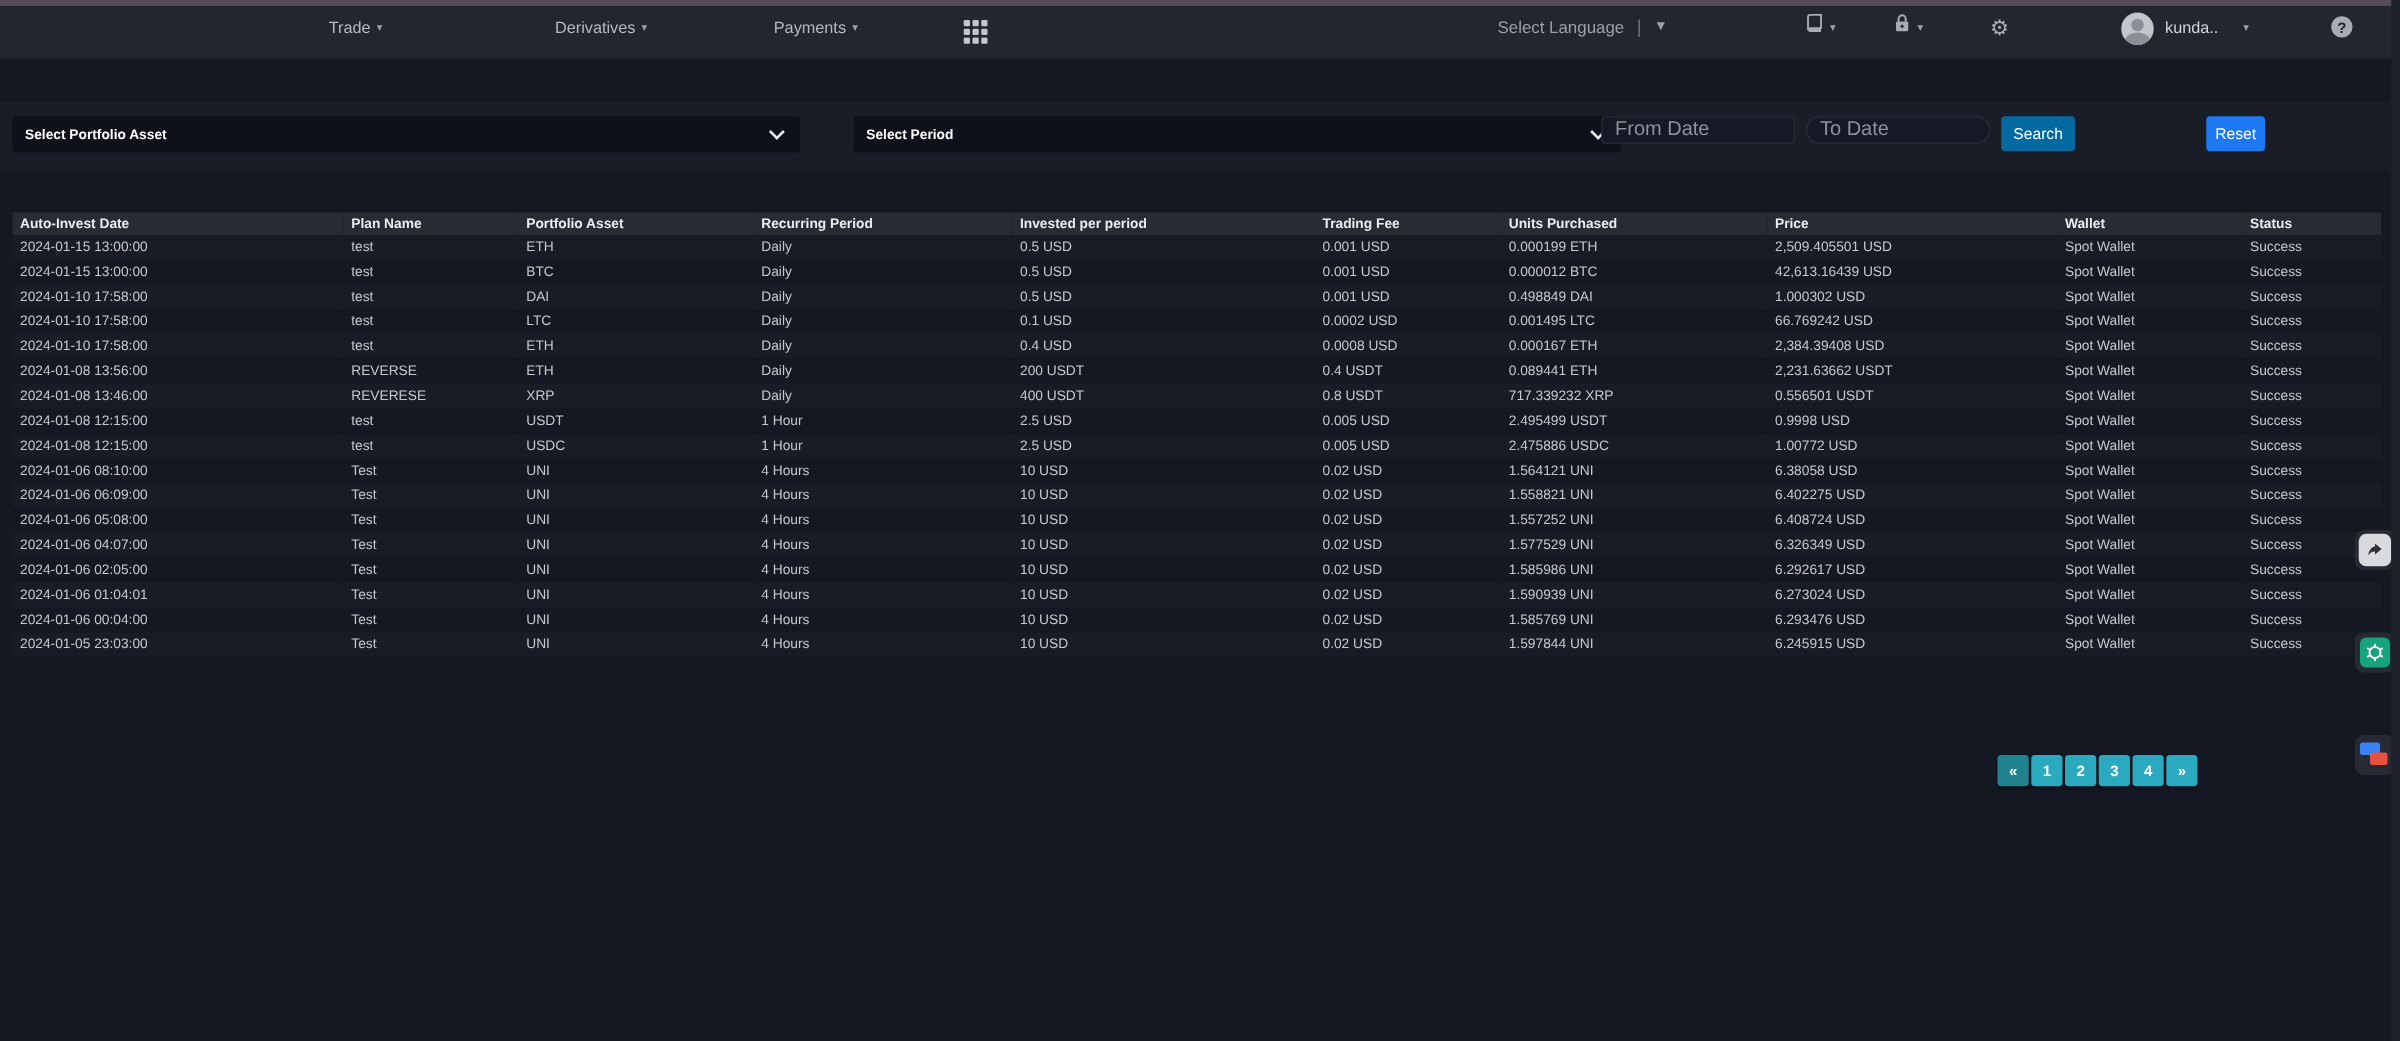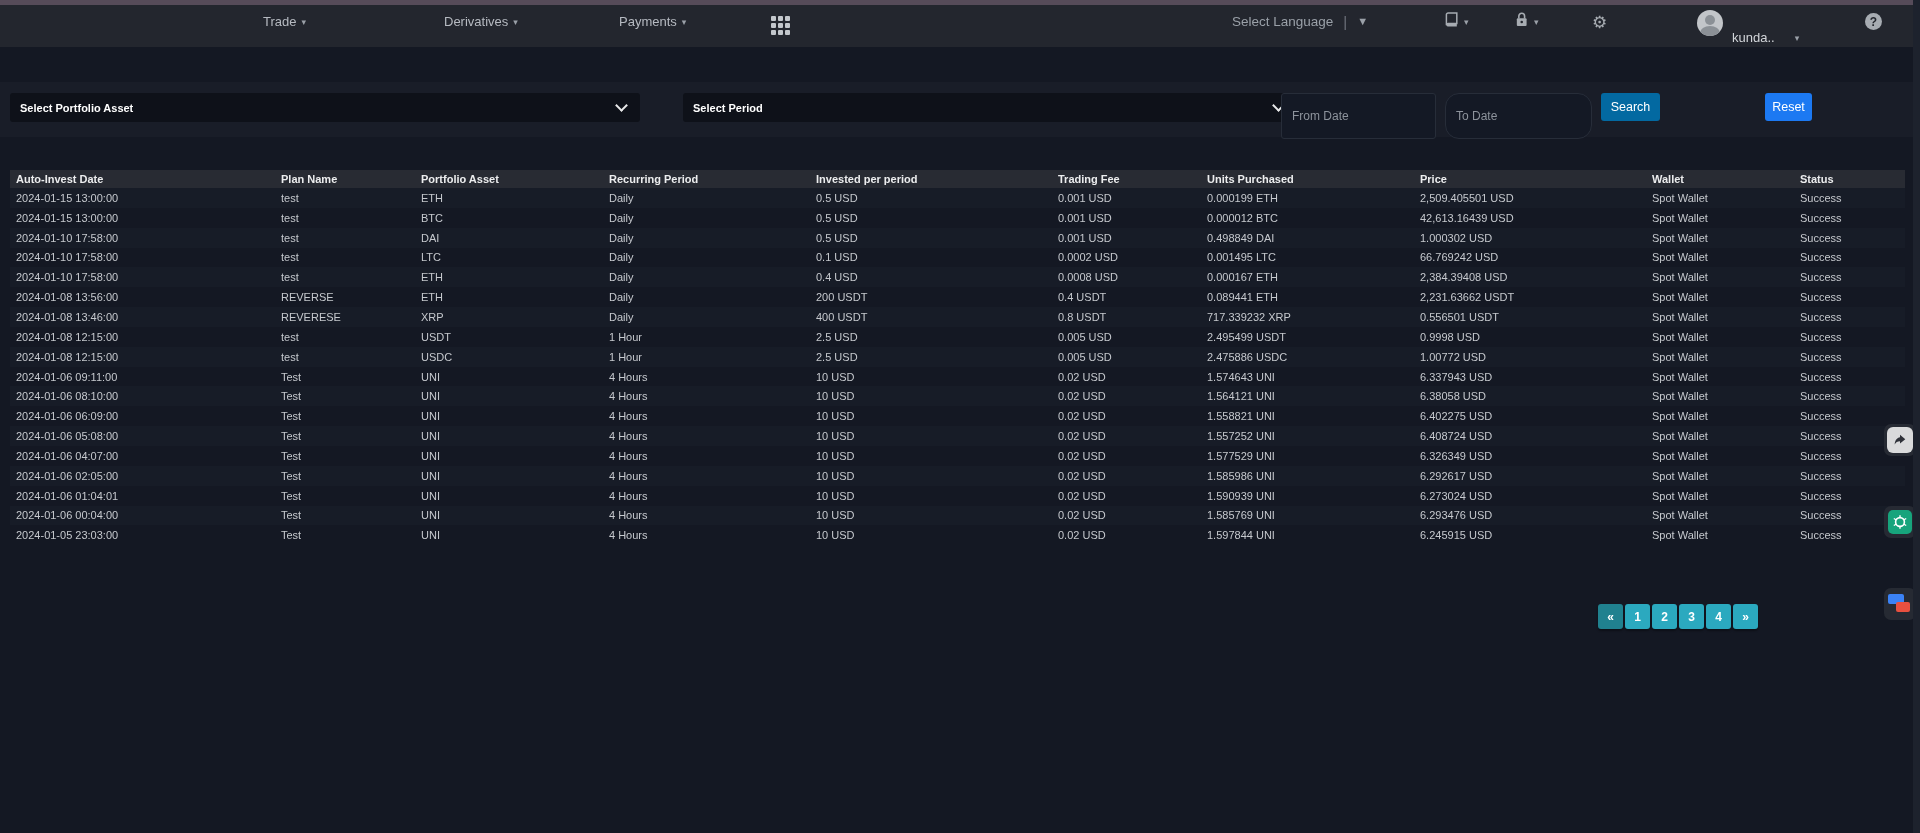--- a/index.html
+++ b/index.html
@@ -35,22 +35,22 @@
                  font-size:12px; font-weight:bold; display:flex; align-items:center; justify-content:center; cursor:pointer; }
 
   
   .filter-panel { left:0; top:82px; width:1920px; height:55px; background:#191d28; }
   .select-box { top:93px; height:29px; background:#0e1119; border-radius:3px;
                 display:flex; align-items:center; justify-content:space-between;
                 padding:0 14px 0 10px; cursor:pointer; }
   .select-box .sel-label { color:#ffffff; font-size:11px; font-weight:bold;text-align:right; }
   .chevron { width:9px; height:9px; border-right:2px solid #e8e9ea; border-bottom:2px solid #e8e9ea;
              transform:rotate(45deg); margin-top:-4px; }
-  .date-input { top:93px; height:46px; background:#141925; border:1px solid #272d39; border-radius:3px;
-                color:#c6c9ce; font-size:12px; padding:0 10px; font-family:"Liberation Sans",sans-serif; outline:none; }
+  .date-input { top:93px; height:22px; background:#141925; border:1px solid #272d39; border-radius:3px;
+                color:#c6c9ce; font-size:16px; padding:0 10px; font-family:"Liberation Sans",sans-serif; outline:none; }
   .date-input::placeholder { color:#8d939c; }
   .btn { top:93px; height:28px; border:none; border-radius:3px; color:#fff; font-size:12.5px;
          font-family:"Liberation Sans",sans-serif; cursor:pointer; }
   .btn-search { left:1601px; width:59px; background:#0369a1; }
   .btn-reset { left:1765px; width:47px; background:#1c79f2; }
 
   
   .table-wrap { left:10px; top:170px; width:1895px; }
   table { border-collapse:collapse; table-layout:fixed; width:1895px; }
   thead th { background:#282b33; color:#ecedee; font-size:11px; font-weight:bold;
@@ -103,21 +103,21 @@
     <span></span>
     <span></span>
     <span></span>
     <span></span>
     <span></span>
     <span></span>
     <span></span>
     <span></span>
 </div>
 
-<div class="abs lang" style="left:1232px; top:0; height:42px;">
+<div class="abs lang" style="left:1198px; top:0; height:42px;">
   <span>Select Language</span>
   <span class="divider">|</span>
   <span class="big-caret">▼</span>
 </div>
 
 <div class="abs icon-btn" style="left:1443px; top:0; height:42px;">
   <span>
     <svg width="17" height="17" viewBox="0 0 16 16">
       <path d="M4.8 1.8 H13 V11.8 H4.8 A1.6 1.6 0 0 0 3.2 13.4 V3.4 A1.6 1.6 0 0 1 4.8 1.8 Z" fill="none" stroke="#a7acb2" stroke-width="1.4"></path>
       <path d="M3.2 13.4 A1.6 1.6 0 0 1 4.8 11.8 H13 V14.6 H4.8 A1.6 1.6 0 0 1 3.2 13.4 Z" fill="#a7acb2"></path>
@@ -136,21 +136,21 @@
   </span>
   <span class="nav-caret">▾</span>
 </div>
 
 <div class="abs gear" style="left:1592px; top:12px;">⚙</div>
 
 <div class="abs avatar" style="left:1697px; top:10px;">
   <span class="head"></span>
   <span class="body"></span>
 </div>
-<div class="abs user-name" style="left:1732px; top:16px; height:42px;gap:20px;">
+<div class="abs user-name" style="left:1732px; top:0; height:42px;gap:20px;">
   <span>kunda..</span>
   <span class="nav-caret">▾</span>
 </div>
 
 <div class="abs help-circle" style="left:1865px; top:13px;">?</div>
 
 <div class="abs filter-panel"></div>
 
 <div class="abs select-box" style="left:10px; width:630px;">
   <span class="sel-label">Select Portfolio Asset</span>
@@ -299,32 +299,20 @@
           <td>USDC</td>
           <td>1 Hour</td>
           <td>2.5 USD</td>
           <td>0.005 USD</td>
           <td>2.475886 USDC</td>
           <td>1.00772 USD</td>
           <td>Spot Wallet</td>
           <td>Success</td>
         </tr>
         <tr>
-          <td>2024-01-06 09:11:00</td>
-          <td>Test</td>
-          <td>UNI</td>
-          <td>4 Hours</td>
-          <td>10 USD</td>
-          <td>0.02 USD</td>
-          <td>1.574643 UNI</td>
-          <td>6.337943 USD</td>
-          <td>Spot Wallet</td>
-          <td>Success</td>
-        </tr>
-        <tr>
           <td>2024-01-06 08:10:00</td>
           <td>Test</td>
           <td>UNI</td>
           <td>4 Hours</td>
           <td>10 USD</td>
           <td>0.02 USD</td>
           <td>1.564121 UNI</td>
           <td>6.38058 USD</td>
           <td>Spot Wallet</td>
           <td>Success</td>

